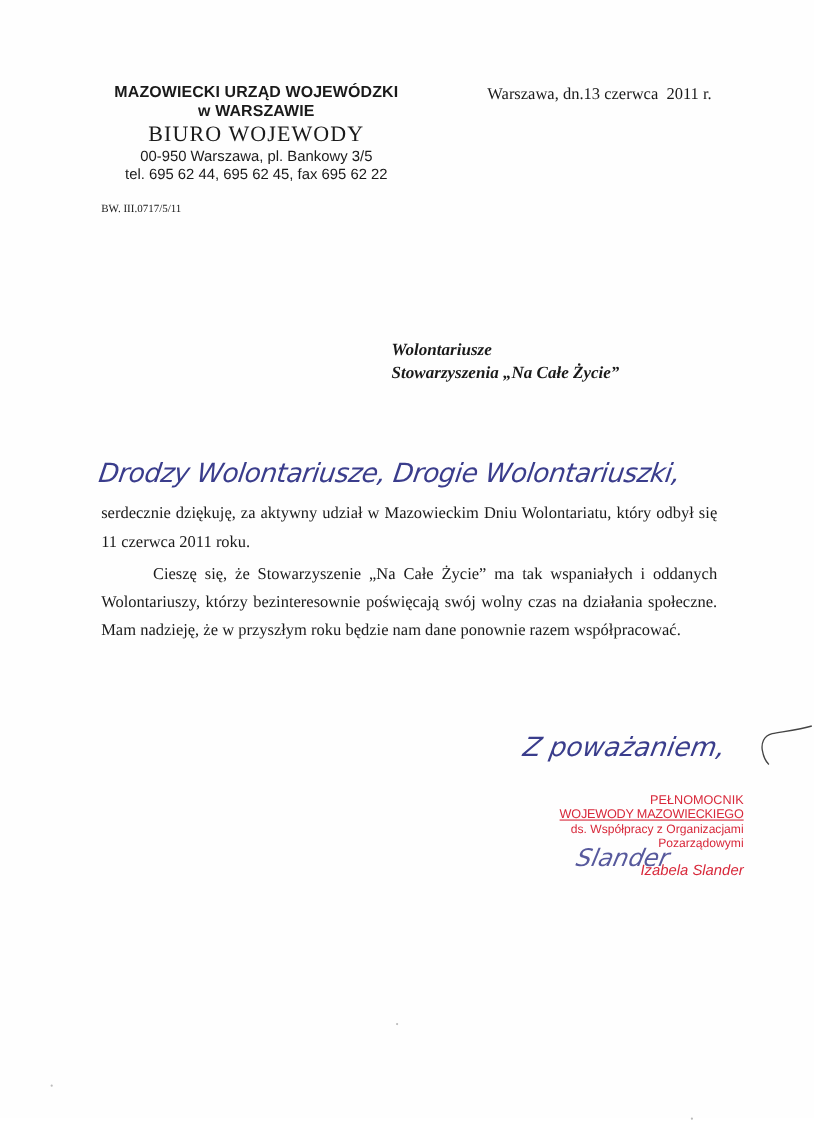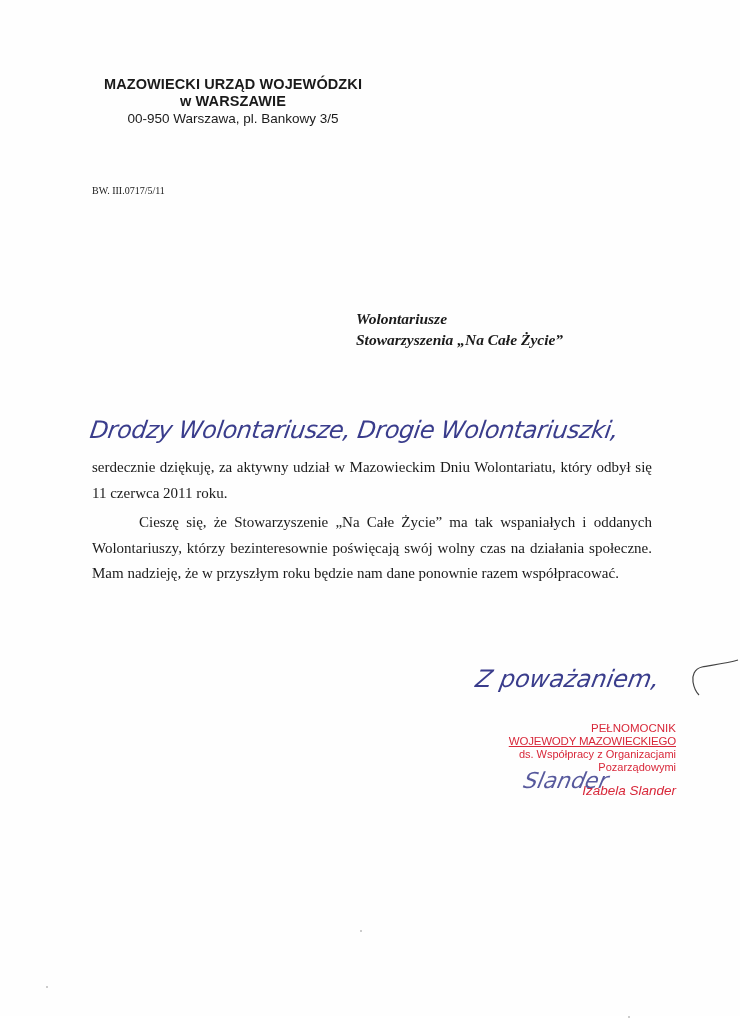--- a/index.html
+++ b/index.html
@@ -147,23 +147,26 @@
     }
   </style>
 </head>
 <body>
 
 <div class="page">
 
   <div class="letterhead">
     <div class="lh-org">MAZOWIECKI URZĄD WOJEWÓDZKI</div>
     <div class="lh-org">w WARSZAWIE</div>
+    <div class="lh-office">BIURO WOJEWODY</div>
     <div class="lh-contact">00-950 Warszawa, pl. Bankowy 3/5</div>
+    <div class="lh-contact">tel. 695 62 44, 695 62 45, fax 695 62 22</div>
   </div>
 
+  <div class="place-date">Warszawa, dn.13 czerwca  2011 r.</div>
 
   <div class="ref-number">BW. III.0717/5/11</div>
 
   <div class="recipient">
     <div>Wolontariusze</div>
     <div>Stowarzyszenia „Na Całe Życie”</div>
   </div>
 
   <div class="handwriting salutation">Drodzy Wolontariusze, Drogie Wolontariuszki,</div>
 

